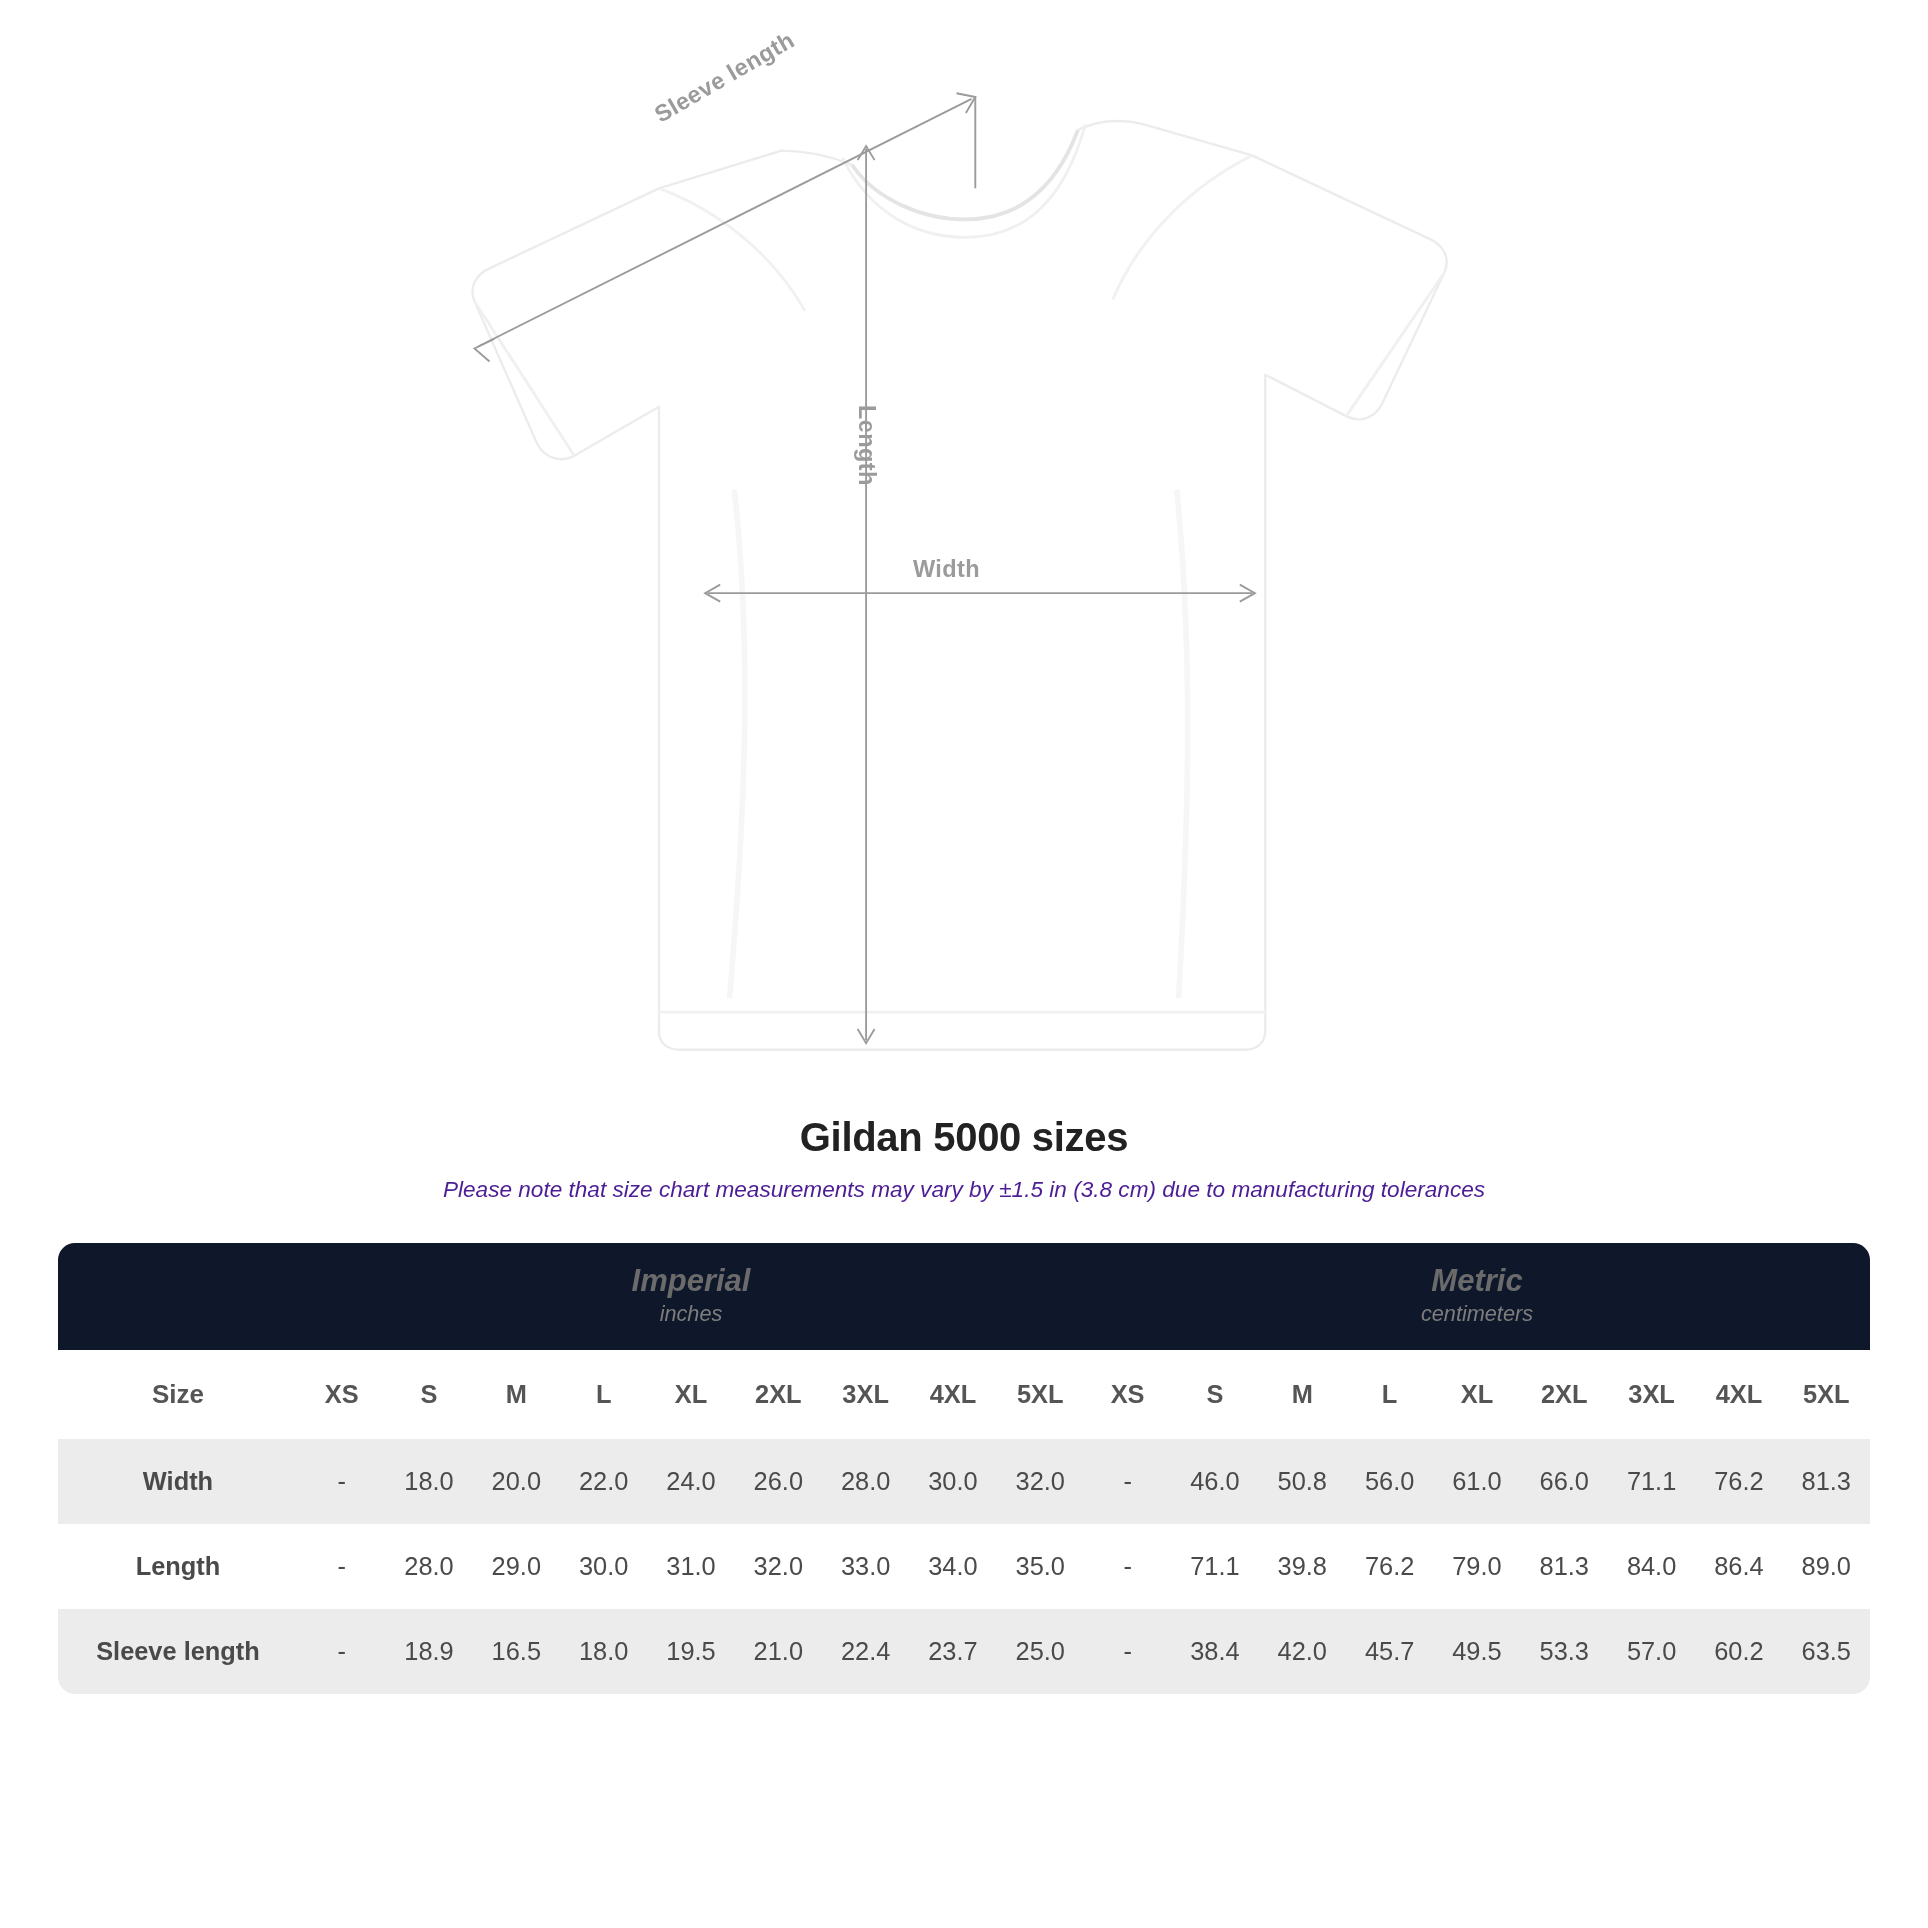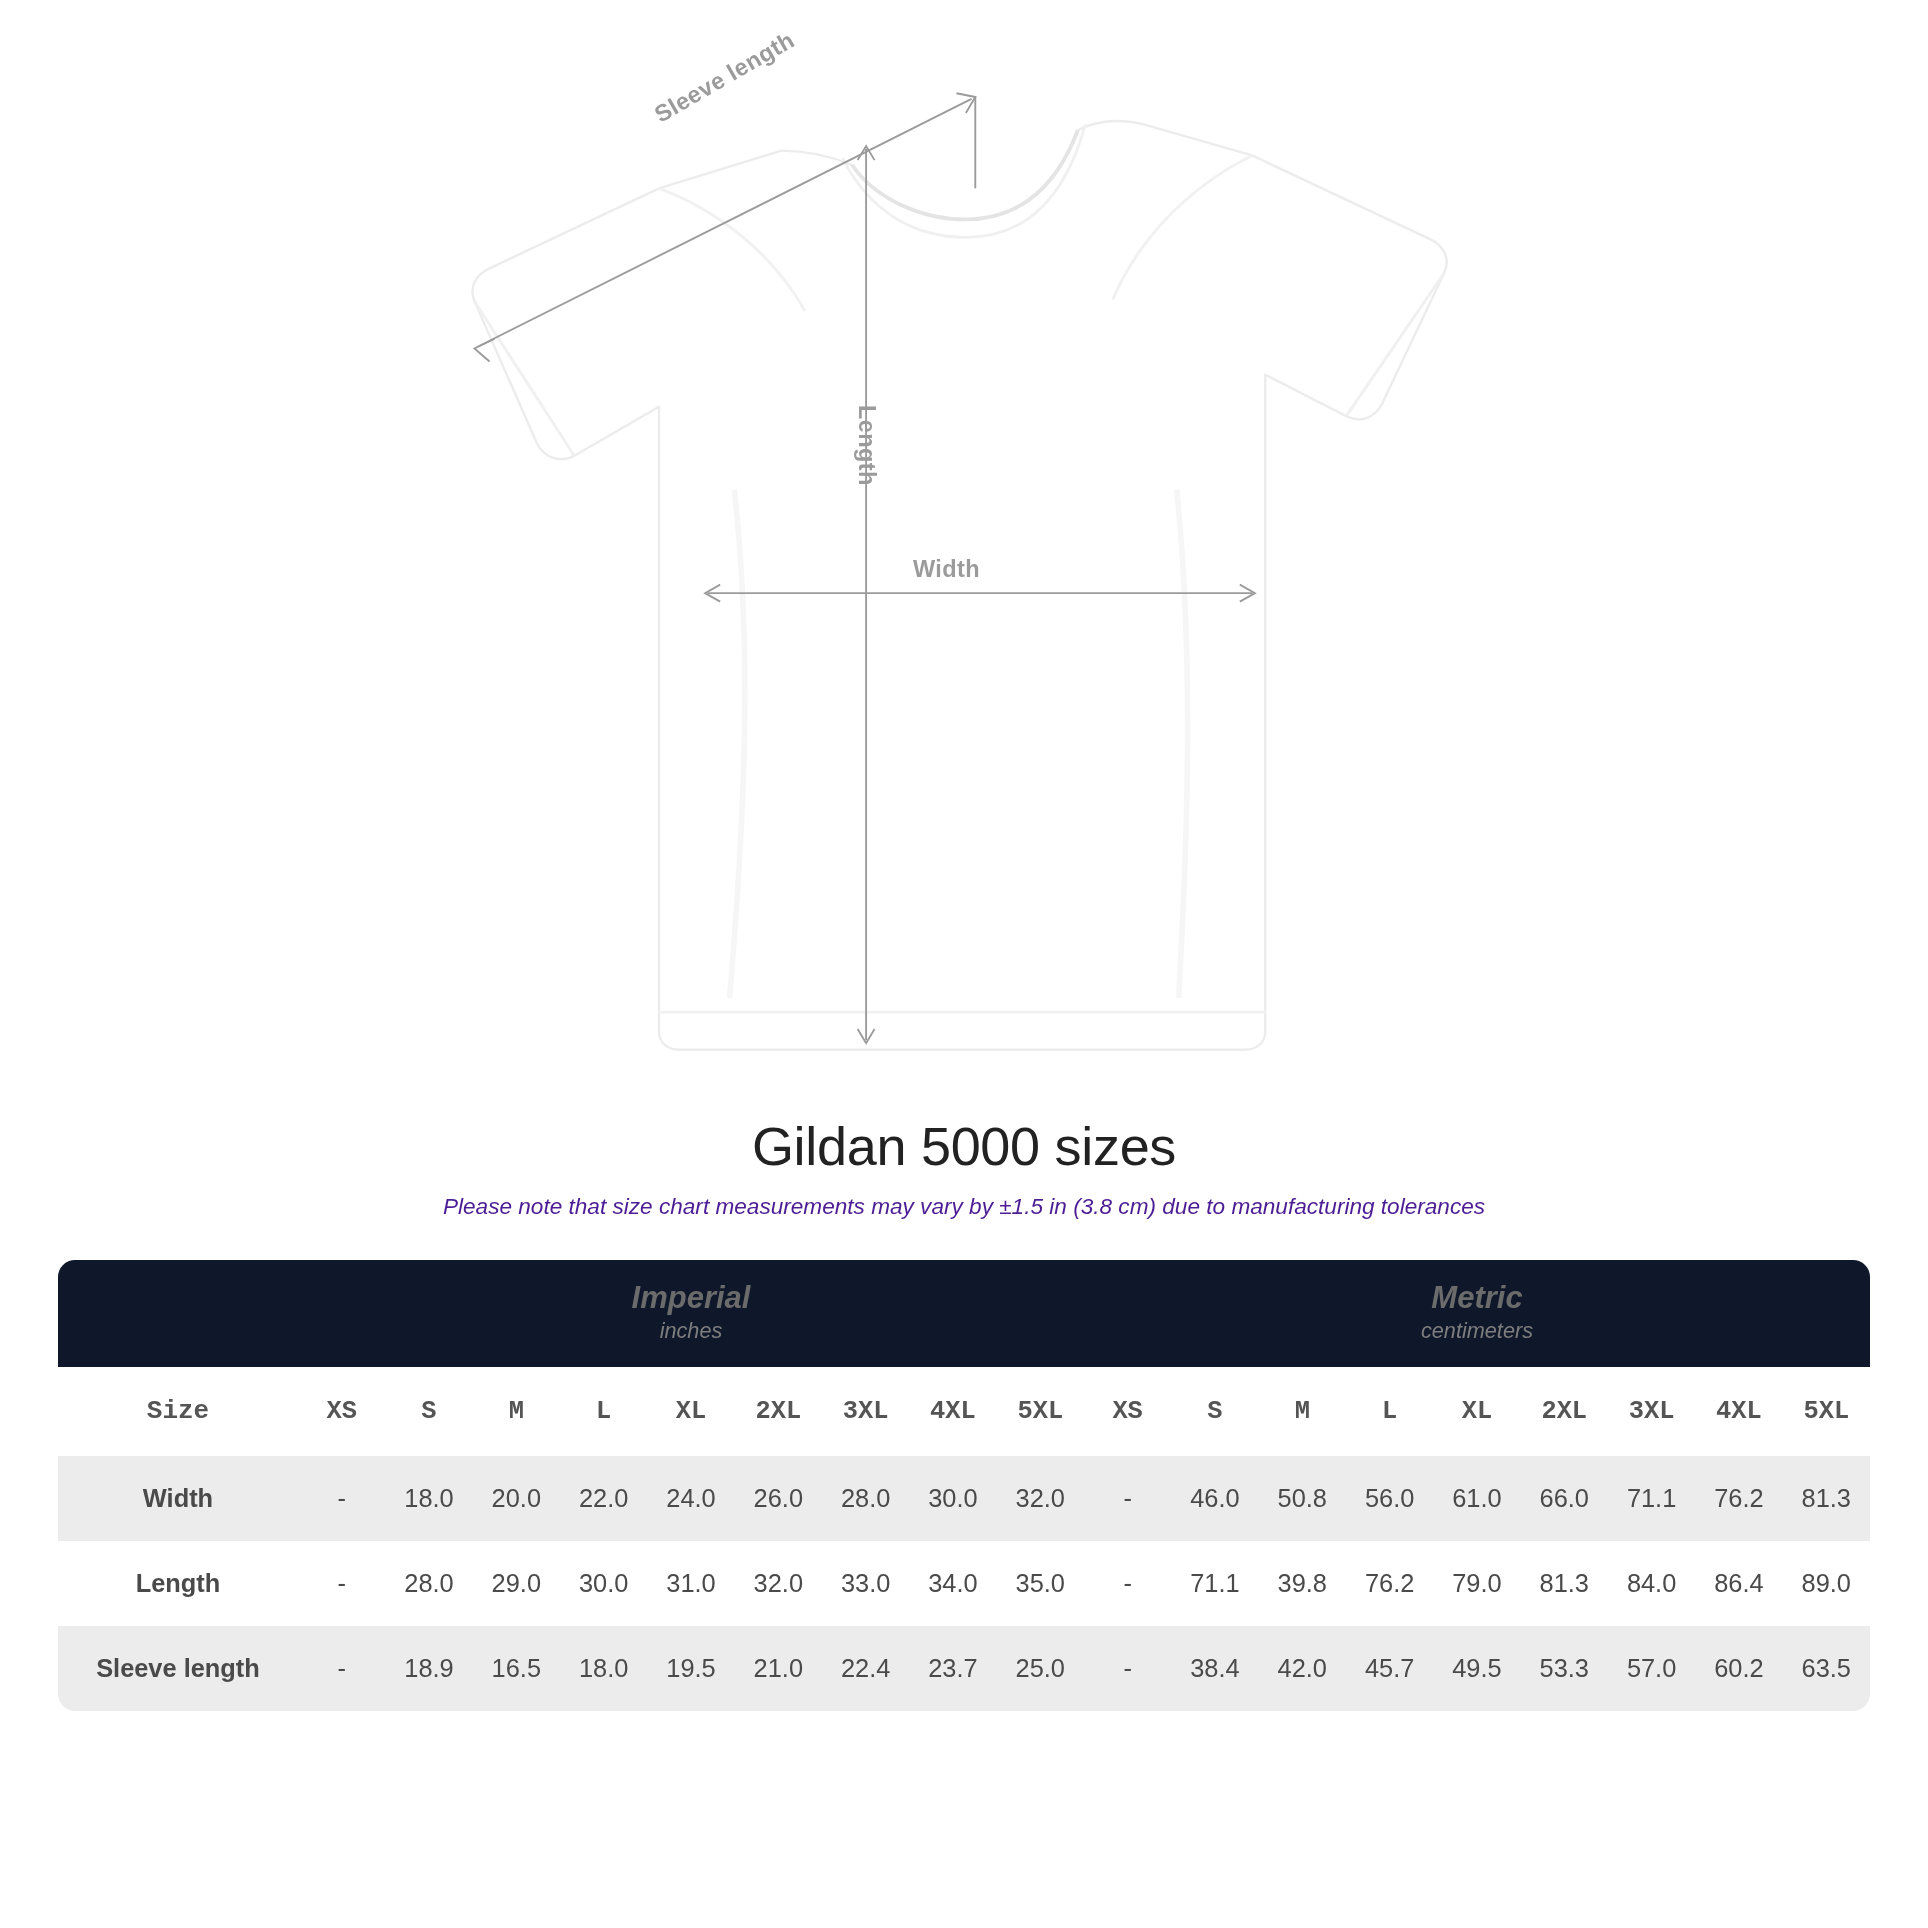--- a/index.html
+++ b/index.html
@@ -55,22 +55,22 @@
     left: 913px;
     top: 556px;
   }
 
   
   .heading-block {
     text-align: center;
     margin-top: 3.8px;
   }
   .chart-title {
-    font-size: 54px;
-    font-weight: normal;
+    font-size: 40px;
+    font-weight: bold;
     color: #222222;
     margin: 0 0 17px 0;
     letter-spacing: -0.3px;
   }
   .chart-note {
     font-size: 22.6px;
     font-style: italic;
     color: #4c1d95;
     margin: 0;
   }
@@ -113,21 +113,20 @@
     color: #7d7d7d;
     line-height: 1.4;
     text-align: center;
   }
   tr.head-row td {
     background: #ffffff;
     height: 87px;
     font-weight: bold;
     color: #555555;
     font-size: 25.4px;
-    font-family: Liberation Mono, monospace;
   }
   tr.head-row td.rowlabel {
     font-size: 26px;
   }
   tr.data-row td {
     height: 83px;
     font-size: 25.4px;
   }
   tr.data-row.shaded td {
     background: #ececec;

